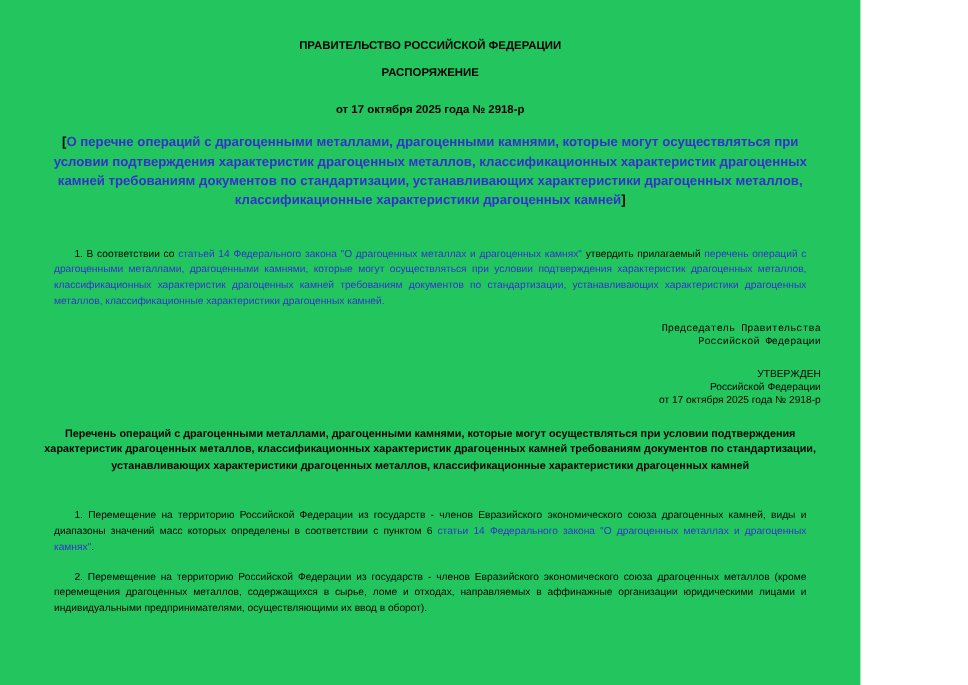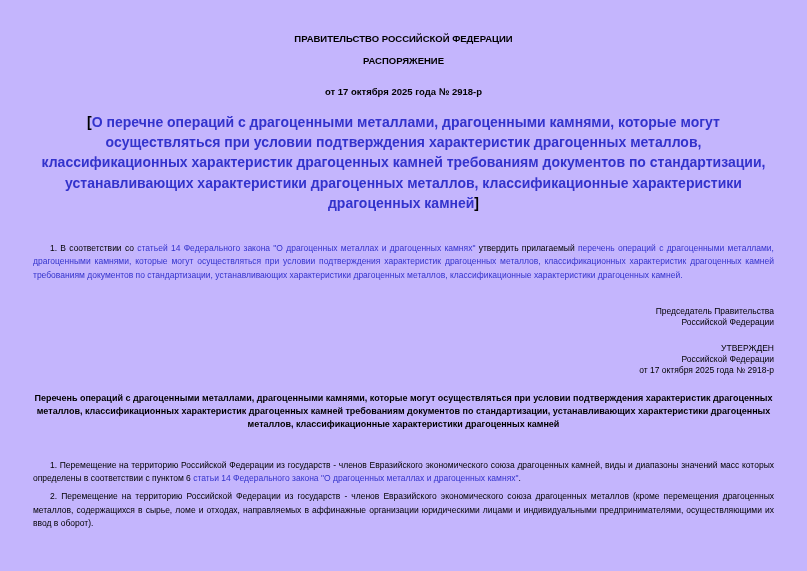--- a/index.html
+++ b/index.html
@@ -2,69 +2,69 @@
 <html><head>
 <meta charset="utf-8">
 <style>
   html, body {
     margin: 0;
     padding: 0;
     background: #ffffff;
   }
   .page {
     position: relative;
-    width: 807px;
+    width: 717px;
     height: 571px;
     box-sizing: border-box;
     padding: 34px 33px 0 33px;
-    background: #c4b5fd;
+    background: #22c55e;
     font-family: "Liberation Sans", sans-serif;
     color: #000000;
     overflow: hidden;
   }
   .hdr {
     font-size: 9.5px;
     font-weight: bold;
     text-align: center;
     line-height: 1.15;
   }
   .hdr-org   { margin-bottom: 11px; }
   .hdr-type  { margin-bottom: 20px; }
   .hdr-date  { margin-bottom: 14px; }
   .doc-title {
-    font-size: 14px;
+    font-size: 11px;
     font-weight: bold;
     text-align: center;
     line-height: 1.45;
     color: #3333cc;
   }
   .bracket { color: #000000; }
   .para {
     font-size: 8.5px;
     line-height: 1.55;
     text-align: justify;
     text-indent: 17px;
-    margin: 0;
+    margin: 12px;
     color: #000000;
   }
   .p1    { margin-top: 29px; }
   .p2    { margin-top: 8px; }
   .item1 { margin-top: 28px; }
   .item2 { margin-top: 5px; }
   a.doc-link {
     color: #3333cc;
     text-decoration: none;
     cursor: pointer;
   }
   .right-block {
     font-size: 8.5px;
     line-height: 1.3;
     text-align: right;
   }
-  .signature { margin-top: 24px; }
+  .signature { margin-top: 12px; font-family: Liberation Mono, monospace; }
   .approval  { margin-top: 15px; }
   .annex-heading {
     margin-top: 16px;
     font-size: 9px;
     font-weight: bold;
     text-align: center;
     line-height: 1.45;
     color: #000000;
   }
 </style>

